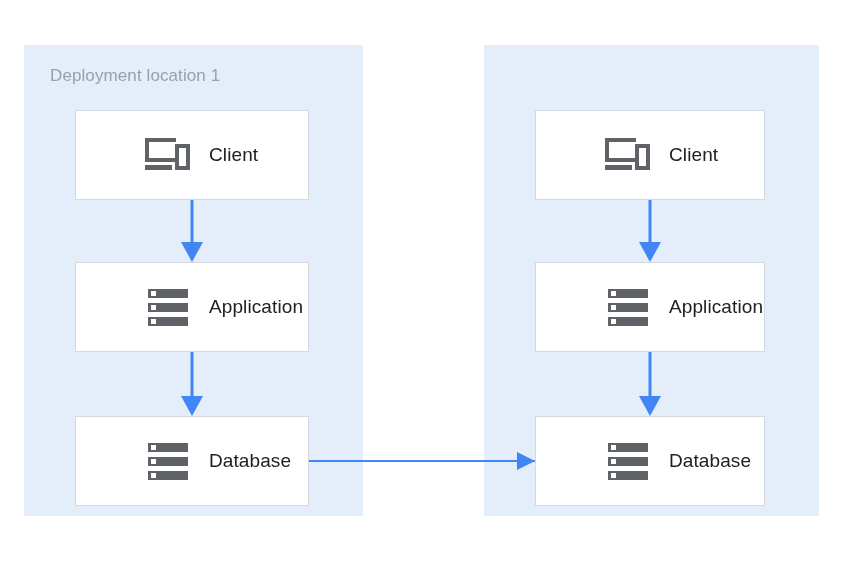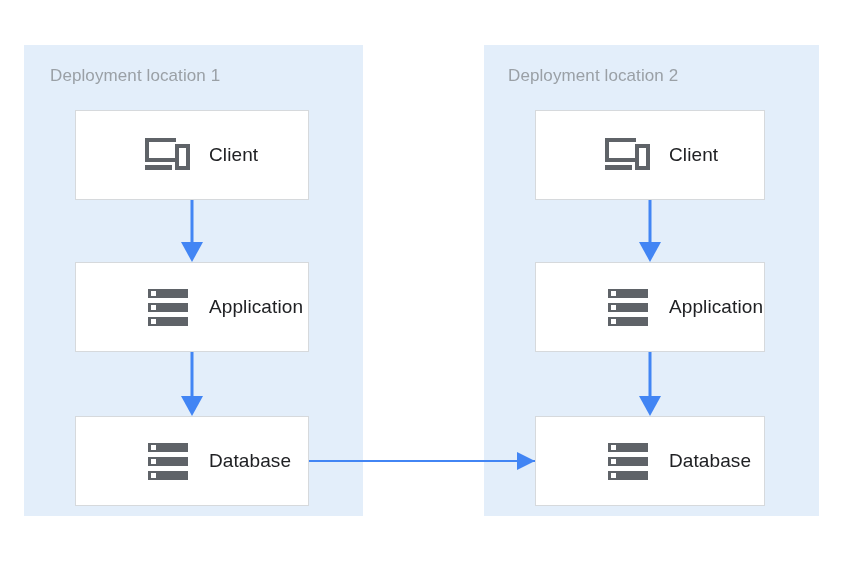--- a/index.html
+++ b/index.html
@@ -220,21 +220,20 @@
         <div class="server-bar"></div>
         <div class="server-bar"></div>
         <div class="server-bar"></div>
       </div>
     </div>
     <div class="node-label">Database</div>
   </div>
 
   <div class="zone" style="left:484px; top:45px; width:335px; height:492px;"></div>
 
-  <div class="zone-label" style="left:508px; top:66px;">Deployment location 2</div>
 
   <div class="node" style="left:535px; top:110px; width:230px; height:90px;">
     <div class="node-icon">
       <div class="client-icon">
         <div class="screen"></div>
         <div class="base"></div>
         <div class="phone"></div>
       </div>
     </div>
     <div class="node-label">Client</div>

